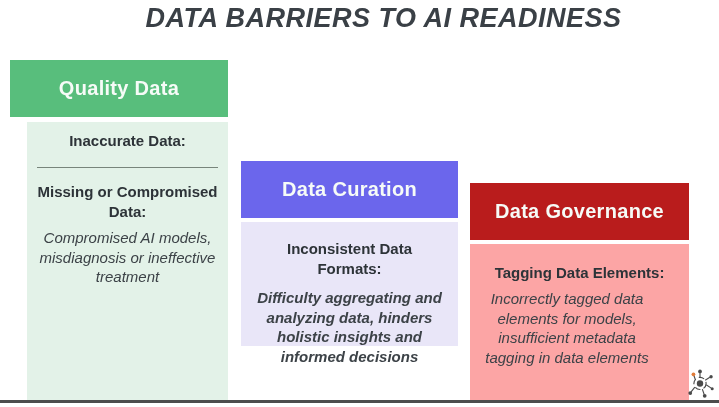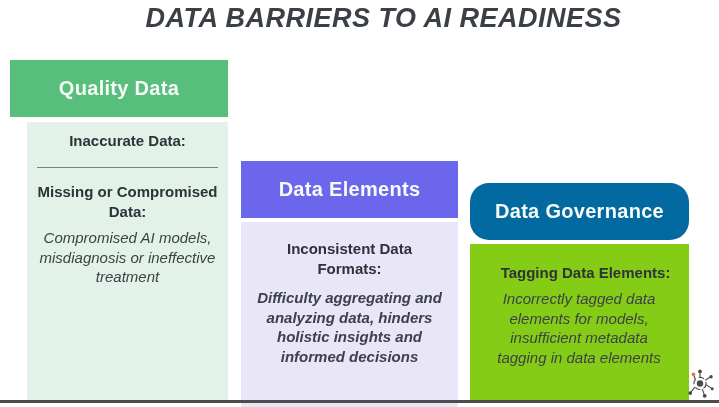--- a/index.html
+++ b/index.html
@@ -42,21 +42,21 @@
     color:#33383d;
   }
 
   
   #col-quality{left:10px;width:218px;top:0;height:407px;}
   #col-quality .col-header{top:60px;}
   #col-quality .col-body{top:122px;height:278px;margin-left:17px;}
 
   #col-curation{left:241px;width:217px;top:0;height:407px;}
   #col-curation .col-header{top:161px;}
-  #col-curation .col-body{top:222px;height:186px;}
+  #col-curation .col-body{top:222px;height:124px;}
 
   #col-governance{left:470px;width:219px;top:0;height:407px;}
   #col-governance .col-header{top:183px;}
   #col-governance .col-body{top:244px;height:156px;}
 
   .section-heading{
     font-weight:700;
     font-size:15px;
     line-height:20px;
     color:#2d3338;
@@ -114,30 +114,30 @@
     <div class="col-header" style="background-color: rgb(88, 190, 124);">Quality Data</div>
     <div class="col-body" style="background-color: rgb(227, 242, 232);">
       <div class="section-heading">Inaccurate Data:</div>
       <hr class="divider">
       <div class="section-heading">Missing or Compromised Data:</div>
       <div class="section-text" id="q-text-2">Compromised AI models, misdiagnosis or ineffective treatment</div>
     </div>
   </div>
 
   <div class="col" id="col-curation">
-    <div class="col-header" style="background-color: rgb(107, 102, 236);">Data Elements</div>
+    <div class="col-header" style="background-color: rgb(107, 102, 236);">Data Curation</div>
     <div class="col-body" style="background-color: rgb(233, 230, 248);">
       <div class="section-heading">Inconsistent Data Formats:</div>
       <div class="section-text">Difficulty aggregating and analyzing data, hinders holistic insights and informed decisions</div>
     </div>
   </div>
 
   <div class="col" id="col-governance">
-    <div class="col-header" style="background-color: #0369a1; border-radius: 19px;">Data Governance</div>
-    <div class="col-body" style="background-color: #84cc16; padding-left: 12px;">
+    <div class="col-header" style="background-color: #b91c1c;">Data Governance</div>
+    <div class="col-body" style="background-color: #fca5a5;">
       <div class="section-heading">Tagging Data Elements:</div>
       <div class="section-text">Incorrectly tagged data elements for models, insufficient metadata tagging in data elements</div>
     </div>
   </div>
 
   <div class="bottom-rule"></div>
 
   <svg class="logo" viewBox="0 0 32 34">
     <g stroke="#4a4a4a" stroke-width="1.2" fill="none">
       <circle cx="16" cy="18" r="6.5" stroke-dasharray="6 3.5"></circle>

